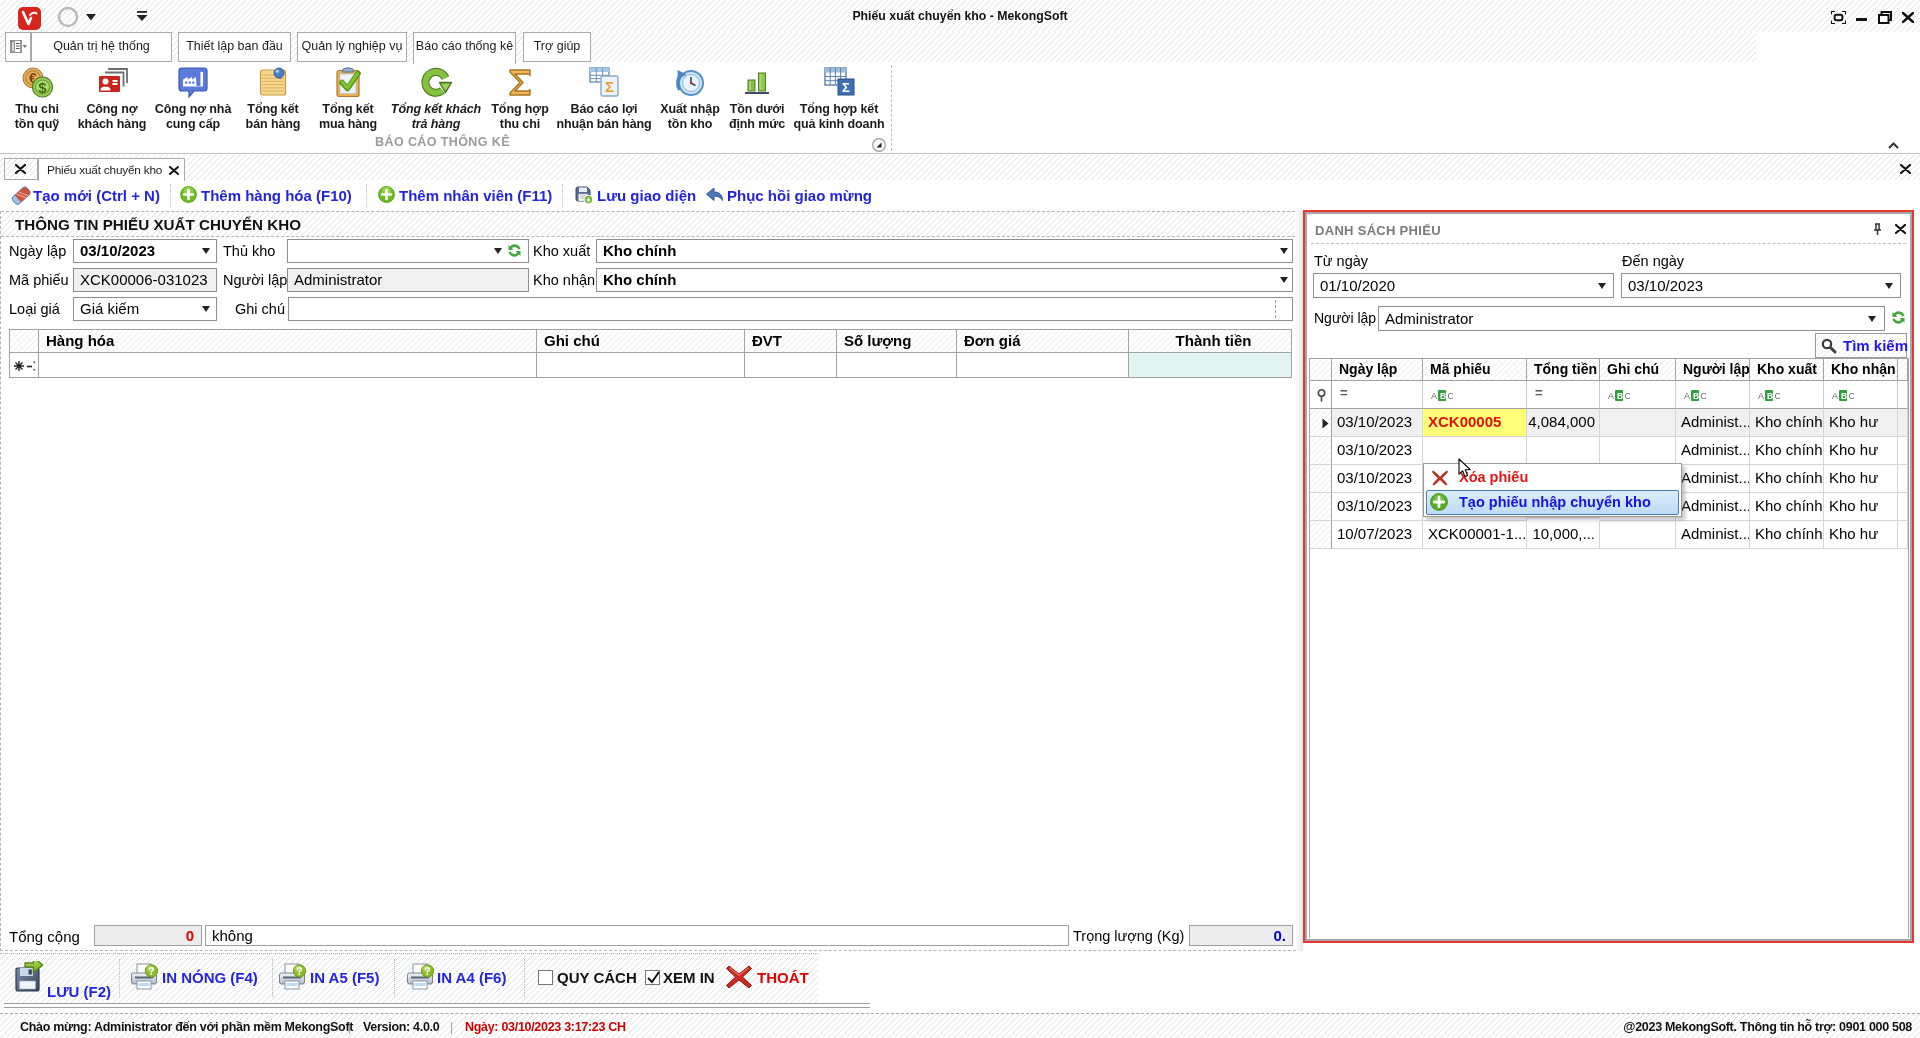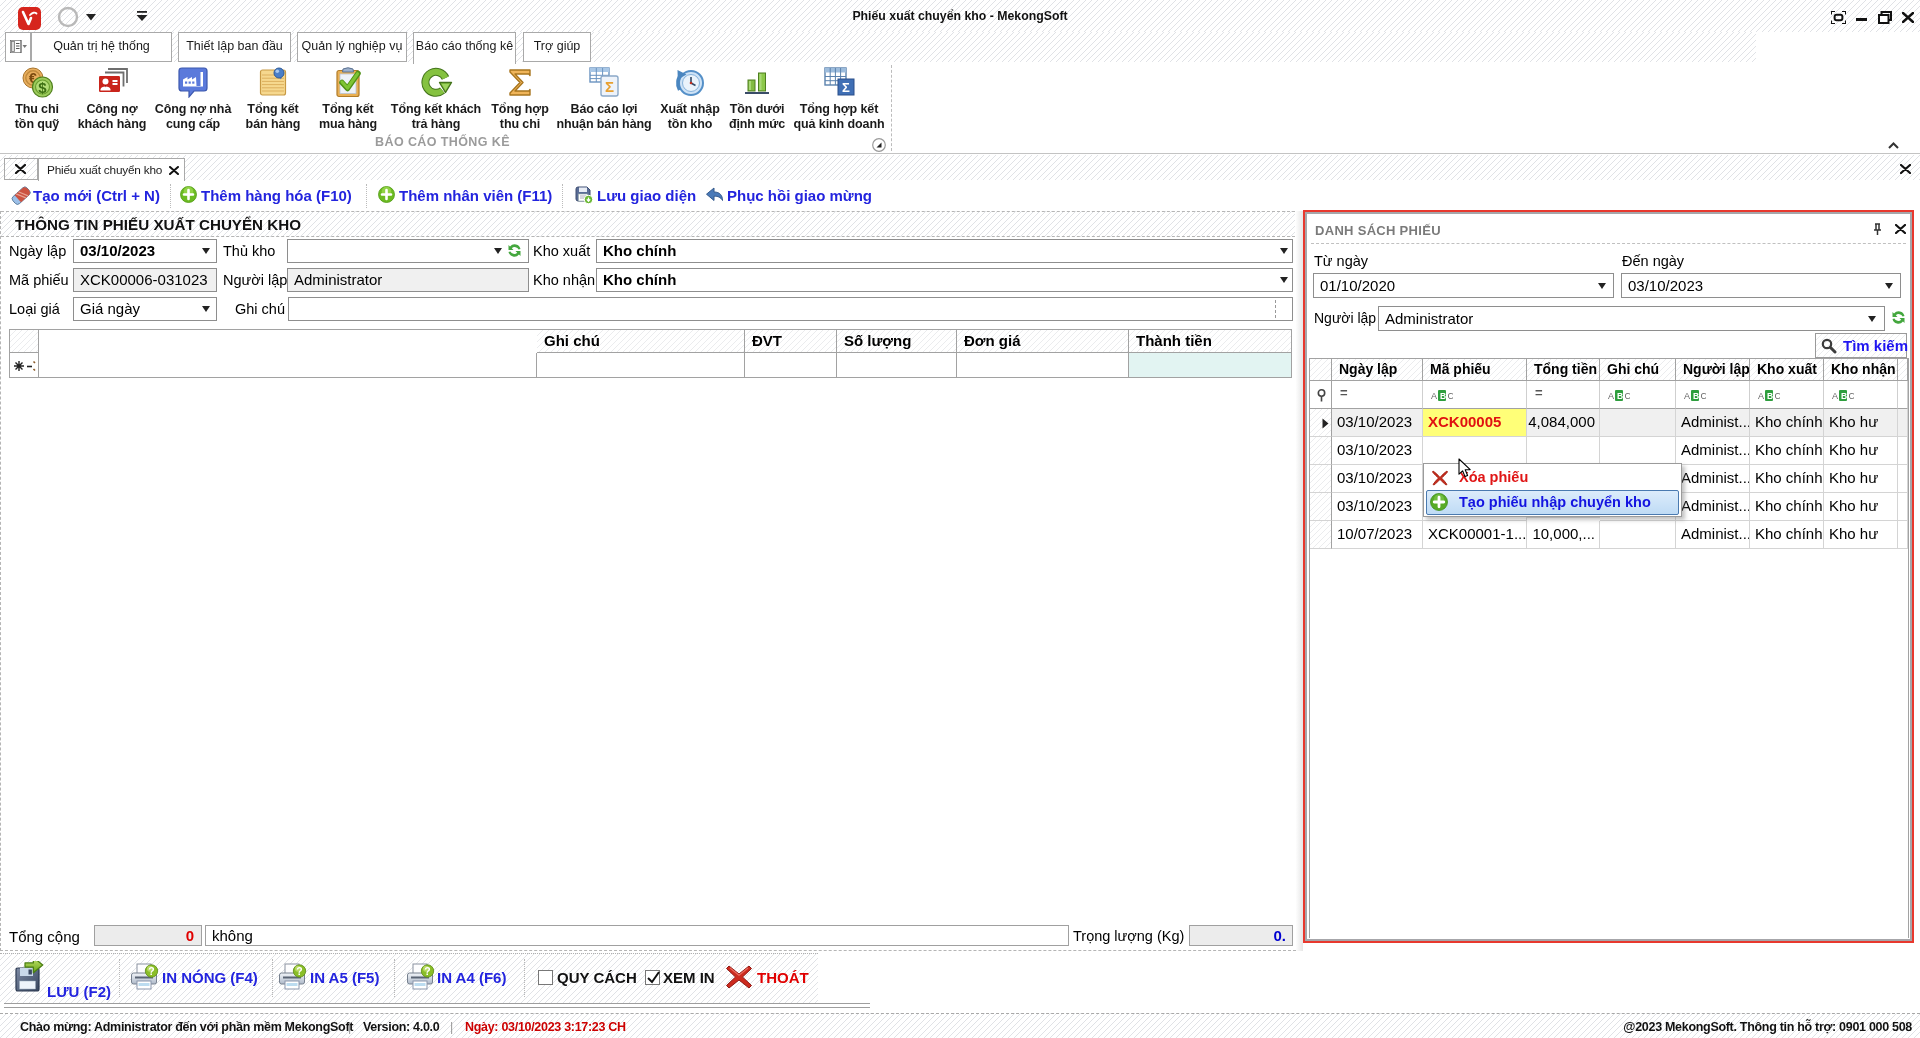--- a/index.html
+++ b/index.html
@@ -182,21 +182,21 @@
       <svg width="30" height="31" viewBox="0 0 30 31">
         <rect x="4" y="3.5" width="22" height="26" rx="2" fill="#eab053" stroke="#b07b28" stroke-width="1.2"></rect>
         <rect x="7" y="7" width="16" height="19.5" fill="#eef2f8" stroke="#b8c4d4" stroke-width="0.8"></rect>
         <path d="M10 2 Q15 -0.5 20 2 L20.5 5 H9.5 Z" fill="#9cb0cc" stroke="#5a7090" stroke-width="1"></path>
         <path d="M9 15.5 L14.5 21.5 L25 6.5" stroke="#4e8f14" stroke-width="5.5" fill="none" stroke-linecap="round" stroke-linejoin="round"></path>
         <path d="M9 15 L14.5 21 L24.5 6.8" stroke="#7ec433" stroke-width="3.2" fill="none" stroke-linecap="round" stroke-linejoin="round"></path>
       </svg>
       <div class="lbl">Tổng kết
 mua hàng</div>
     </div>
-    <div class="ritem" style="left:371px; width:130px;">
+    <div class="ritem" style="left:371px; width:130px;font-style:italic;">
       <svg width="34" height="31" viewBox="0 0 34 31">
         <path d="M23.5 23.5 A 10.5 10.5 0 1 1 26.5 11" fill="none" stroke="#44741c" stroke-width="8"></path>
         <path d="M23.5 23.5 A 10.5 10.5 0 1 1 26.5 11" fill="none" stroke="#85c240" stroke-width="6"></path>
         <path d="M20.5 15.5 H32.5 L26.5 25.5 Z" fill="#85c240" stroke="#44741c" stroke-width="1.4" stroke-linejoin="round"></path>
         <path d="M22.8 17 H30.2 L26.5 23.2 Z" fill="#9ed45e"></path>
       </svg>
       <div class="lbl">Tổng kết khách
 trả hàng</div>
     </div>
     <div class="ritem" style="left:475px; width:90px;">
@@ -337,33 +337,34 @@
 
     <div class="flabel" style="left:8px; top:61px;">Mã phiếu</div>
     <div class="fbox ro" style="left:72px; top:57px; width:144px; height:24px;">XCK00006-031023</div>
     <div class="flabel" style="left:222px; top:61px;">Người lập</div>
     <div class="fbox ro" style="left:286px; top:57px; width:242px; height:24px;">Administrator</div>
     <div class="flabel" style="left:532px; top:61px;">Kho nhận</div>
     <div class="fbox b" style="left:595px; top:57px; width:697px; height:24px;">Kho chính</div>
     <div class="carr" style="left:1279px; top:66px;"></div>
 
     <div class="flabel" style="left:8px; top:90px;">Loại giá</div>
-    <div class="fbox" style="left:72px; top:86px; width:144px; height:24px;">Giá ngày</div>
+    <div class="fbox" style="left:72px; top:86px; width:144px; height:24px;">Giá kiếm</div>
     <div class="carr" style="left:201px; top:95px;"></div>
     <div class="flabel" style="left:234px; top:90px;">Ghi chú</div>
     <div class="fbox" style="left:287px; top:86px; width:1005px; height:24px;"></div>
     <div class="abs" style="left:1274px; top:89px; height:18px; border-left:1px dashed #999;"></div>
 
     <div class="abs" style="left:8px; top:118px; width:1283px; height:49px; border-left:1px solid #a2a2a2; border-top:1px solid #a2a2a2;"></div>
     <div class="lgh ghatch" style="left:9px;   top:119px; width:29px;"></div>
+    <div class="lgh ghatch" style="left:38px;  top:119px; width:498px;">Hàng hóa</div>
     <div class="lgh ghatch" style="left:536px; top:119px; width:208px;">Ghi chú</div>
     <div class="lgh ghatch" style="left:744px; top:119px; width:92px;">ĐVT</div>
     <div class="lgh ghatch" style="left:836px; top:119px; width:120px;">Số lượng</div>
     <div class="lgh ghatch" style="left:956px; top:119px; width:172px;">Đơn giá</div>
-    <div class="lgh ghatch" style="left:1128px;top:119px; width:163px;">Thành tiền</div>
+    <div class="lgh ghatch" style="left:1128px;top:119px; width:163px;text-align:center;">Thành tiền</div>
     <div class="lgc ghatch" style="left:9px;   top:142px; width:29px;">
       <svg style="margin:7px 0 0 4px;" width="22" height="12" viewBox="0 0 22 12">
         <g stroke="#222" stroke-width="1.4">
             <path d="M5 1 V11 M0 6 H10 M1.5 2.5 L8.5 9.5 M8.5 2.5 L1.5 9.5"></path>
           </g>
         <path d="M13 6.5 H18" stroke="#222" stroke-width="1.6"></path>
         <path d="M19.5 1.5 L21 3 M19.5 9 L21 10.5" stroke="#8a5a2a" stroke-width="1.6"></path>
       </svg>
     </div>
     <div class="lgc" style="left:38px;  top:142px; width:498px;"></div>

